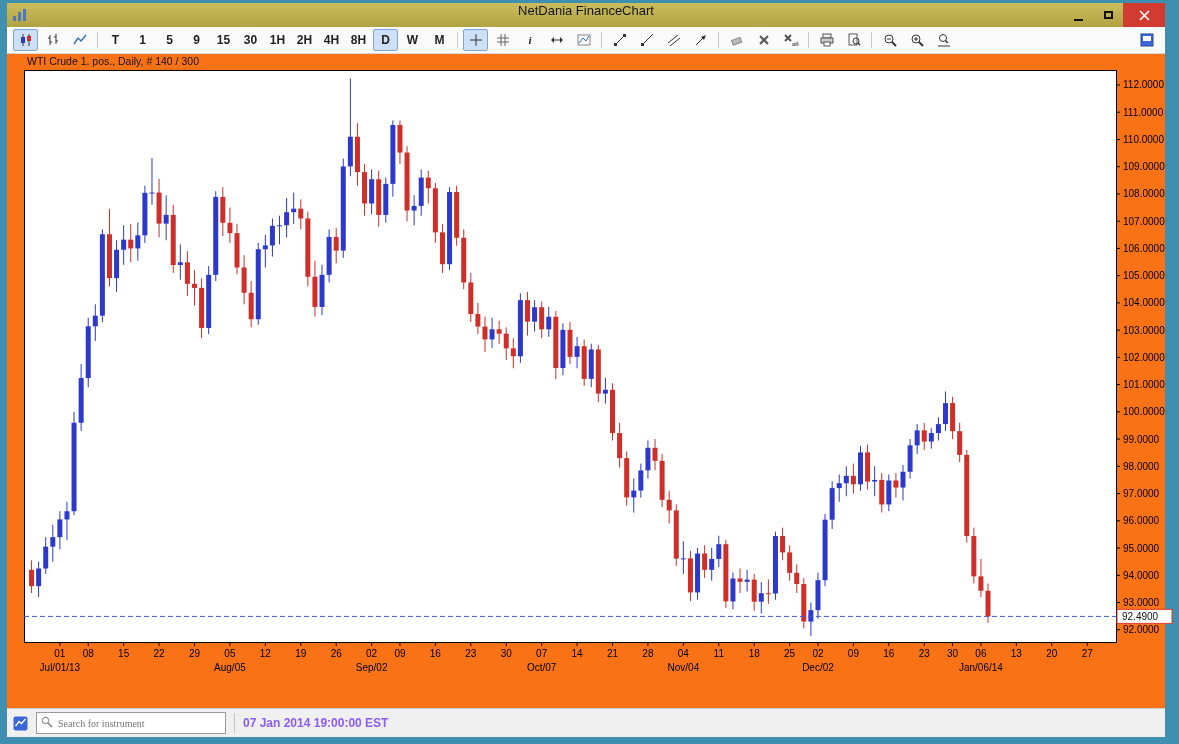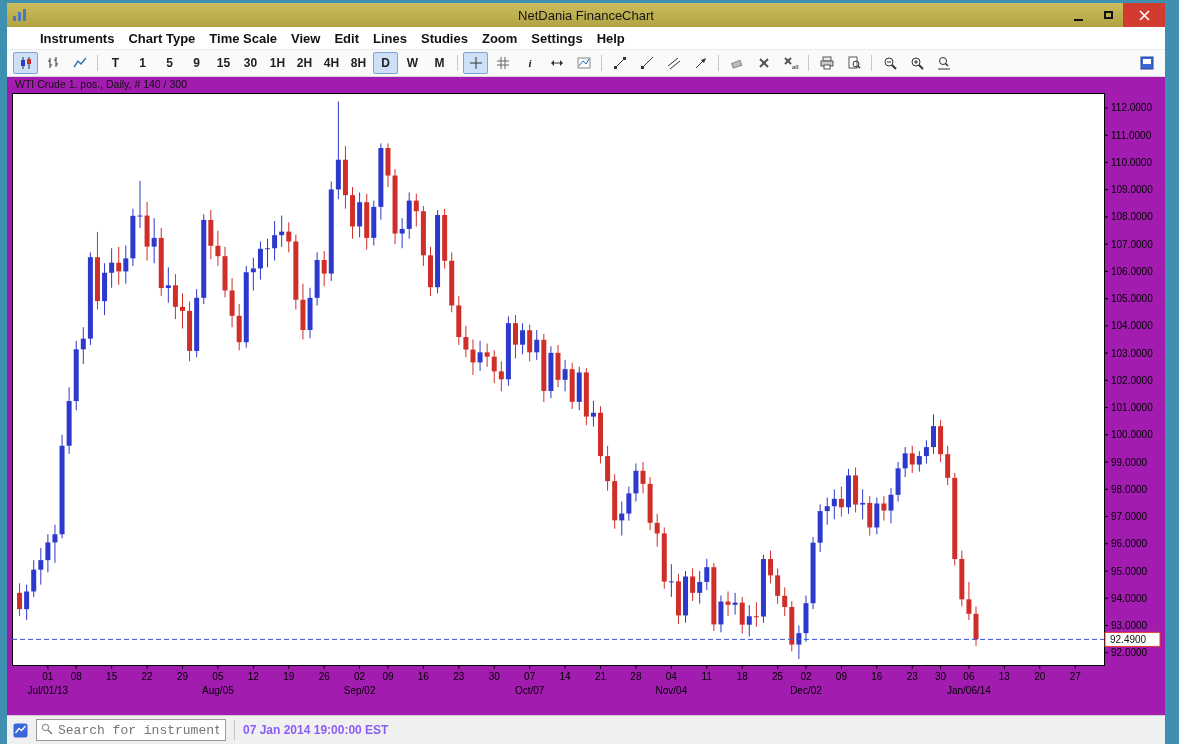--- a/index.html
+++ b/index.html
@@ -2,21 +2,21 @@
 <html><head>
 <meta charset="utf-8">
 <style>
   html,body{margin:0;padding:0;background:#777;}
   body{width:1179px;height:744px;overflow:hidden;font-family:"Liberation Sans",sans-serif;}
   .window{box-sizing:border-box;width:1179px;height:744px;
     border-style:solid;border-color:#3e8fb0;border-width:3px 14px 7px 7px;
     background:#fff;display:flex;flex-direction:column;}
   
   .titlebar{height:24px;flex:0 0 24px;background:linear-gradient(#cbbd5e,#b1a342);
-    display:flex;align-items:center;position:relative;}
+    display:flex;position:relative;}
   .titlebar .app-icon{margin-left:5px;display:flex;align-items:center;}
   .titlebar .title{position:absolute;left:0;right:0;text-align:center;
     font-size:13px;color:#151515;pointer-events:none;}
   .win-controls{margin-left:auto;display:flex;align-items:stretch;height:100%;}
   .win-btn{width:30px;display:flex;align-items:center;justify-content:center;cursor:default;}
   .min-bar{width:9px;height:2px;background:#111;margin-top:9px;}
   .max-box{width:9px;height:8px;border:2px solid #111;box-sizing:border-box;}
   .close-btn{width:42px;background:#d23b30;display:flex;align-items:center;justify-content:center;}
   
   .menubar{height:22px;flex:0 0 22px;background:#ffffff;display:flex;align-items:center;
@@ -25,29 +25,29 @@
   
   .toolbar{height:26px;flex:0 0 26px;background:#fafafa;border-bottom:1px solid #d9d9d9;
     display:flex;align-items:center;padding:0 5px;}
   .tb-btn{min-width:17px;height:20px;display:inline-flex;align-items:center;justify-content:center;
     padding:0 3px;margin:0 1px;border:1px solid transparent;border-radius:2px;
     font-size:12px;font-weight:700;color:#222;cursor:default;}
   .tb-btn.selected{background:#cde0f7;border-color:#7fa3d3;}
   .tb-sep{width:1px;height:16px;background:#c9c9c9;margin:0 4px;}
   .tb-spacer{flex:1;}
   
-  .chart-wrap{flex:1 1 auto;background:#a21caf;}
+  .chart-wrap{flex:1 1 auto;background:#f97316;padding-left:12px;}
   
   .statusbar{height:28px;flex:0 0 28px;background:#f0f0f0;border-top:1px solid #cfcfcf;
     display:flex;align-items:center;padding:0 6px;gap:8px;}
   .status-icon{display:flex;align-items:center;}
   .search-box{width:180px;height:20px;background:#fff;border:1px solid #9a9a9a;
     display:flex;align-items:center;padding:0 4px;gap:3px;}
-  .search-box input{border:none;outline:none;font-size:13px;width:100%;color:#444;
-    font-family:Liberation Mono, monospace;background:transparent;}
+  .search-box input{border:none;outline:none;font-size:10px;width:100%;color:#444;
+    font-family:Liberation Serif, serif;background:transparent;}
   .status-divider{width:1px;height:20px;background:#c4c4c4;}
   .timestamp{font-size:12px;font-weight:700;color:#8b5cf6;}
 </style>
 </head>
 <body>
 
 <div class="window">
 
   <div class="titlebar">
     <span class="app-icon" id="title-app-icon">
@@ -67,32 +67,20 @@
         </span>
       <span class="win-btn close-btn">
           <svg width="11" height="11" viewBox="0 0 11 11">
             <line x1="1" y1="1" x2="10" y2="10" stroke="#fff" stroke-width="1.6"></line>
             <line x1="10" y1="1" x2="1" y2="10" stroke="#fff" stroke-width="1.6"></line>
           </svg>
         </span>
     </span>
   </div>
 
-  <div class="menubar" id="menubar">
-      <span class="menu-item">Instruments</span>
-      <span class="menu-item">Chart Type</span>
-      <span class="menu-item">Time Scale</span>
-      <span class="menu-item">View</span>
-      <span class="menu-item">Edit</span>
-      <span class="menu-item">Lines</span>
-      <span class="menu-item">Studies</span>
-      <span class="menu-item">Zoom</span>
-      <span class="menu-item">Settings</span>
-      <span class="menu-item">Help</span>
-    </div>
 
   <div class="toolbar" id="toolbar">
       <span class="tb-btn selected">
         <svg width="14" height="14" viewBox="0 0 14 14">
           <line x1="4" y1="1" x2="4" y2="13" stroke="#333"></line>
           <rect x="2" y="4" width="4" height="6" fill="#2d39cc"></rect>
           <line x1="10" y1="1" x2="10" y2="13" stroke="#333"></line>
           <rect x="8" y="3" width="4" height="5" fill="#cf2f28"></rect>
         </svg>
       </span>

